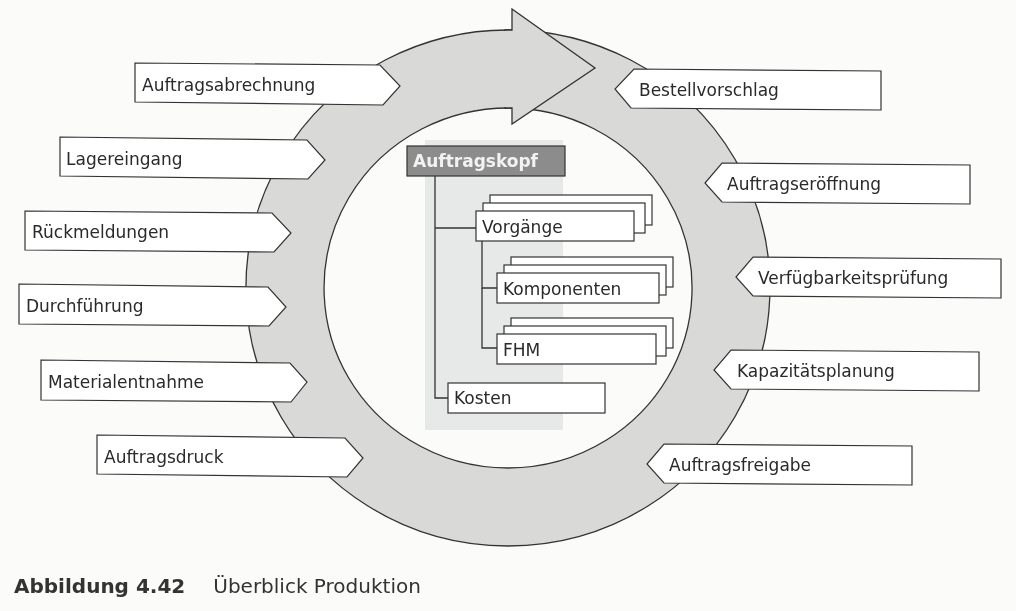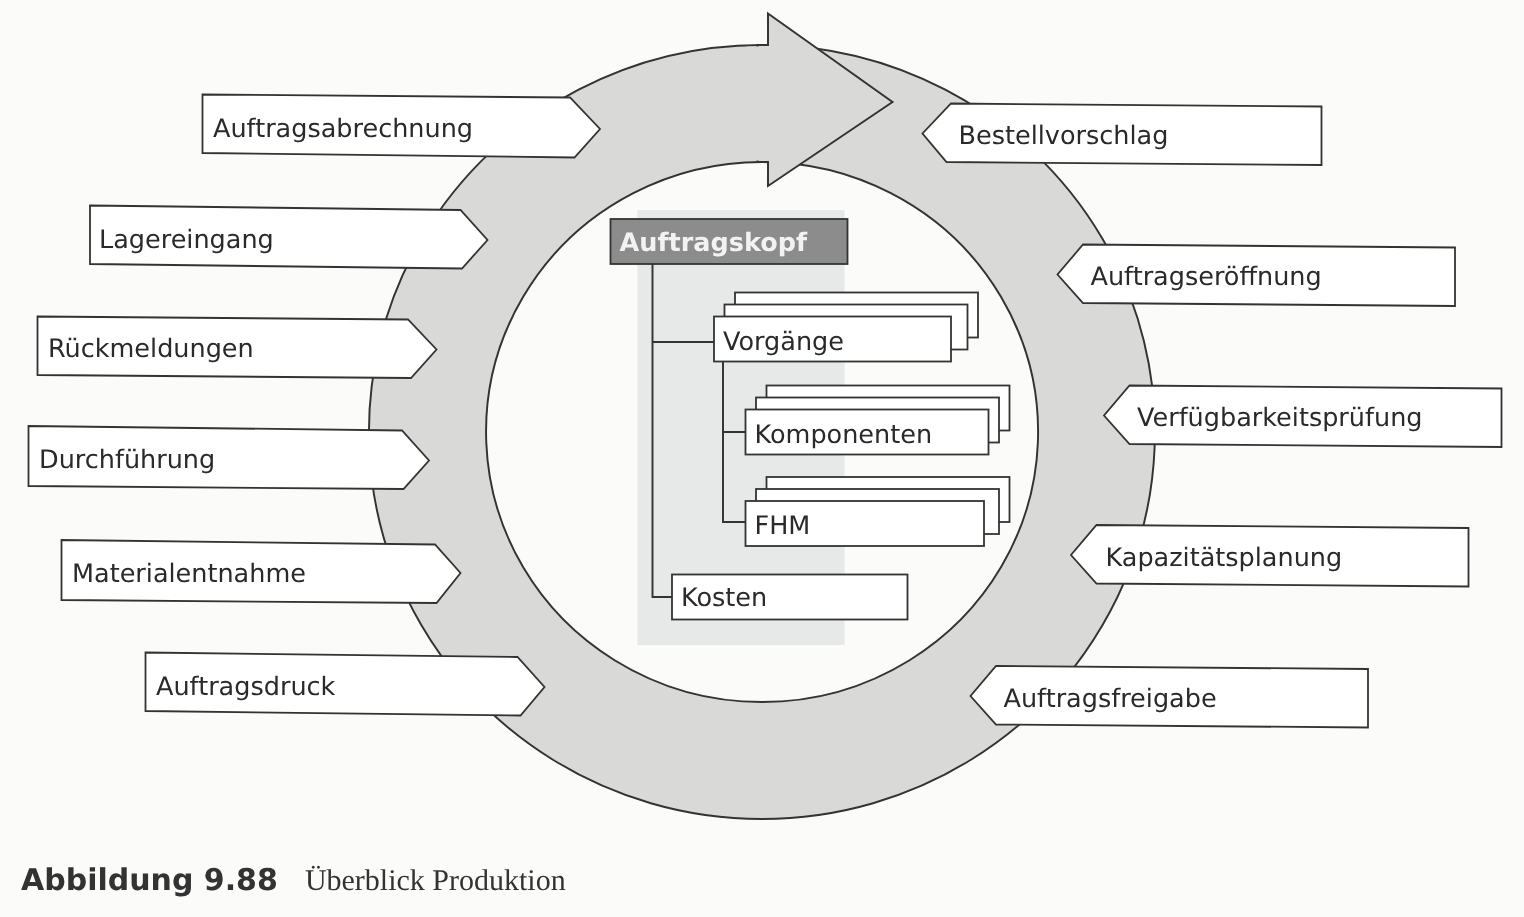--- a/index.html
+++ b/index.html
@@ -1,21 +1,21 @@
 <!DOCTYPE html>
 <html><head>
 <meta charset="utf-8">
 <style>
   html,body{margin:0;padding:0;background:#fbfbfa;}
   body{width:1016px;height:611px;position:relative;overflow:hidden;font-family:"DejaVu Sans","Liberation Sans",sans-serif;}
   svg.diagram{position:absolute;left:0;top:0;}
   .lbl{font-family:"DejaVu Sans","Liberation Sans",sans-serif;font-size:17px;fill:#2a2a2a;}
   .caption{position:absolute;left:14px;top:574px;font-size:20px;color:#333;white-space:nowrap;}
   .caption .num{font-weight:bold;}
-  .caption .txt{margin-left:18px;font-family:Liberation Serif, serif;}
+  .caption .txt{margin-left:28px;}
 </style>
 </head>
 <body>
 
 <svg class="diagram" width="1016" height="611" viewBox="0 0 1016 611">
 
   <path d="M 508 30 A 262 258 0 1 1 507.9 30 Z M 508 108 A 184 180 0 1 0 508.1 108 Z" fill-rule="evenodd" fill="#d9d9d8" stroke="#333" stroke-width="1.3"></path>
 
   <path d="M 512 9 L 595 68 L 512 124 L 512 108 L 505 108 L 505 30 L 512 30 Z" fill="#d9d9d8" stroke="#333" stroke-width="1.3"></path>
   <rect x="498" y="31" width="15" height="76" fill="#d9d9d8"></rect>
@@ -101,14 +101,14 @@
     <path d="M 731 350 L 979 352 L 979 391 L 731 389 L 714 370 Z" fill="#fff" stroke="#333" stroke-width="1.2"></path>
     <text class="lbl" x="737" y="377">Kapazitätsplanung</text>
   </g>
   <g>
     <path d="M 664 444 L 912 446 L 912 485 L 664 483 L 647 464 Z" fill="#fff" stroke="#333" stroke-width="1.2"></path>
     <text class="lbl" x="669" y="471">Auftragsfreigabe</text>
   </g>
 </svg>
 
 <div class="caption">
-  <span class="num">Abbildung 9.88</span><span class="txt">Überblick Produktion</span>
+  <span class="num">Abbildung 4.42</span><span class="txt">Überblick Produktion</span>
 </div>
 
 </body></html>

